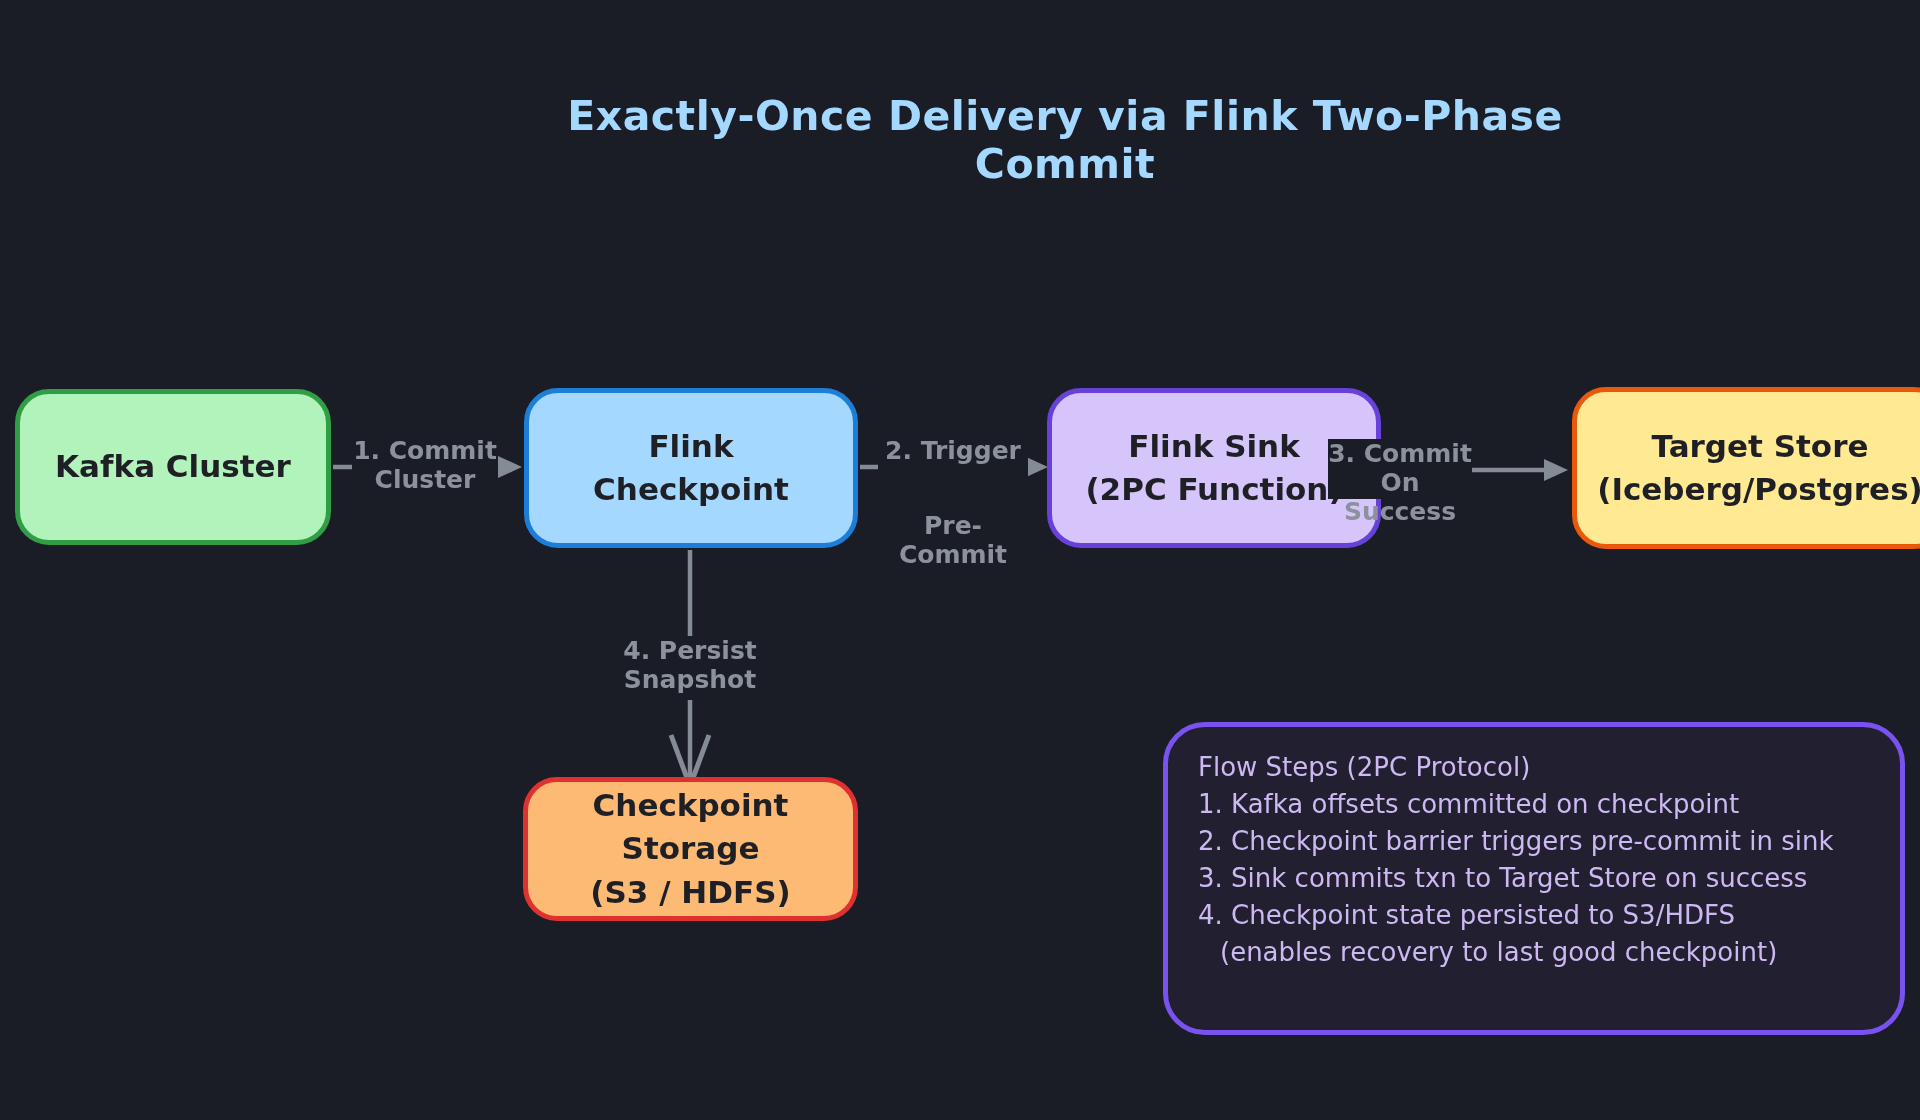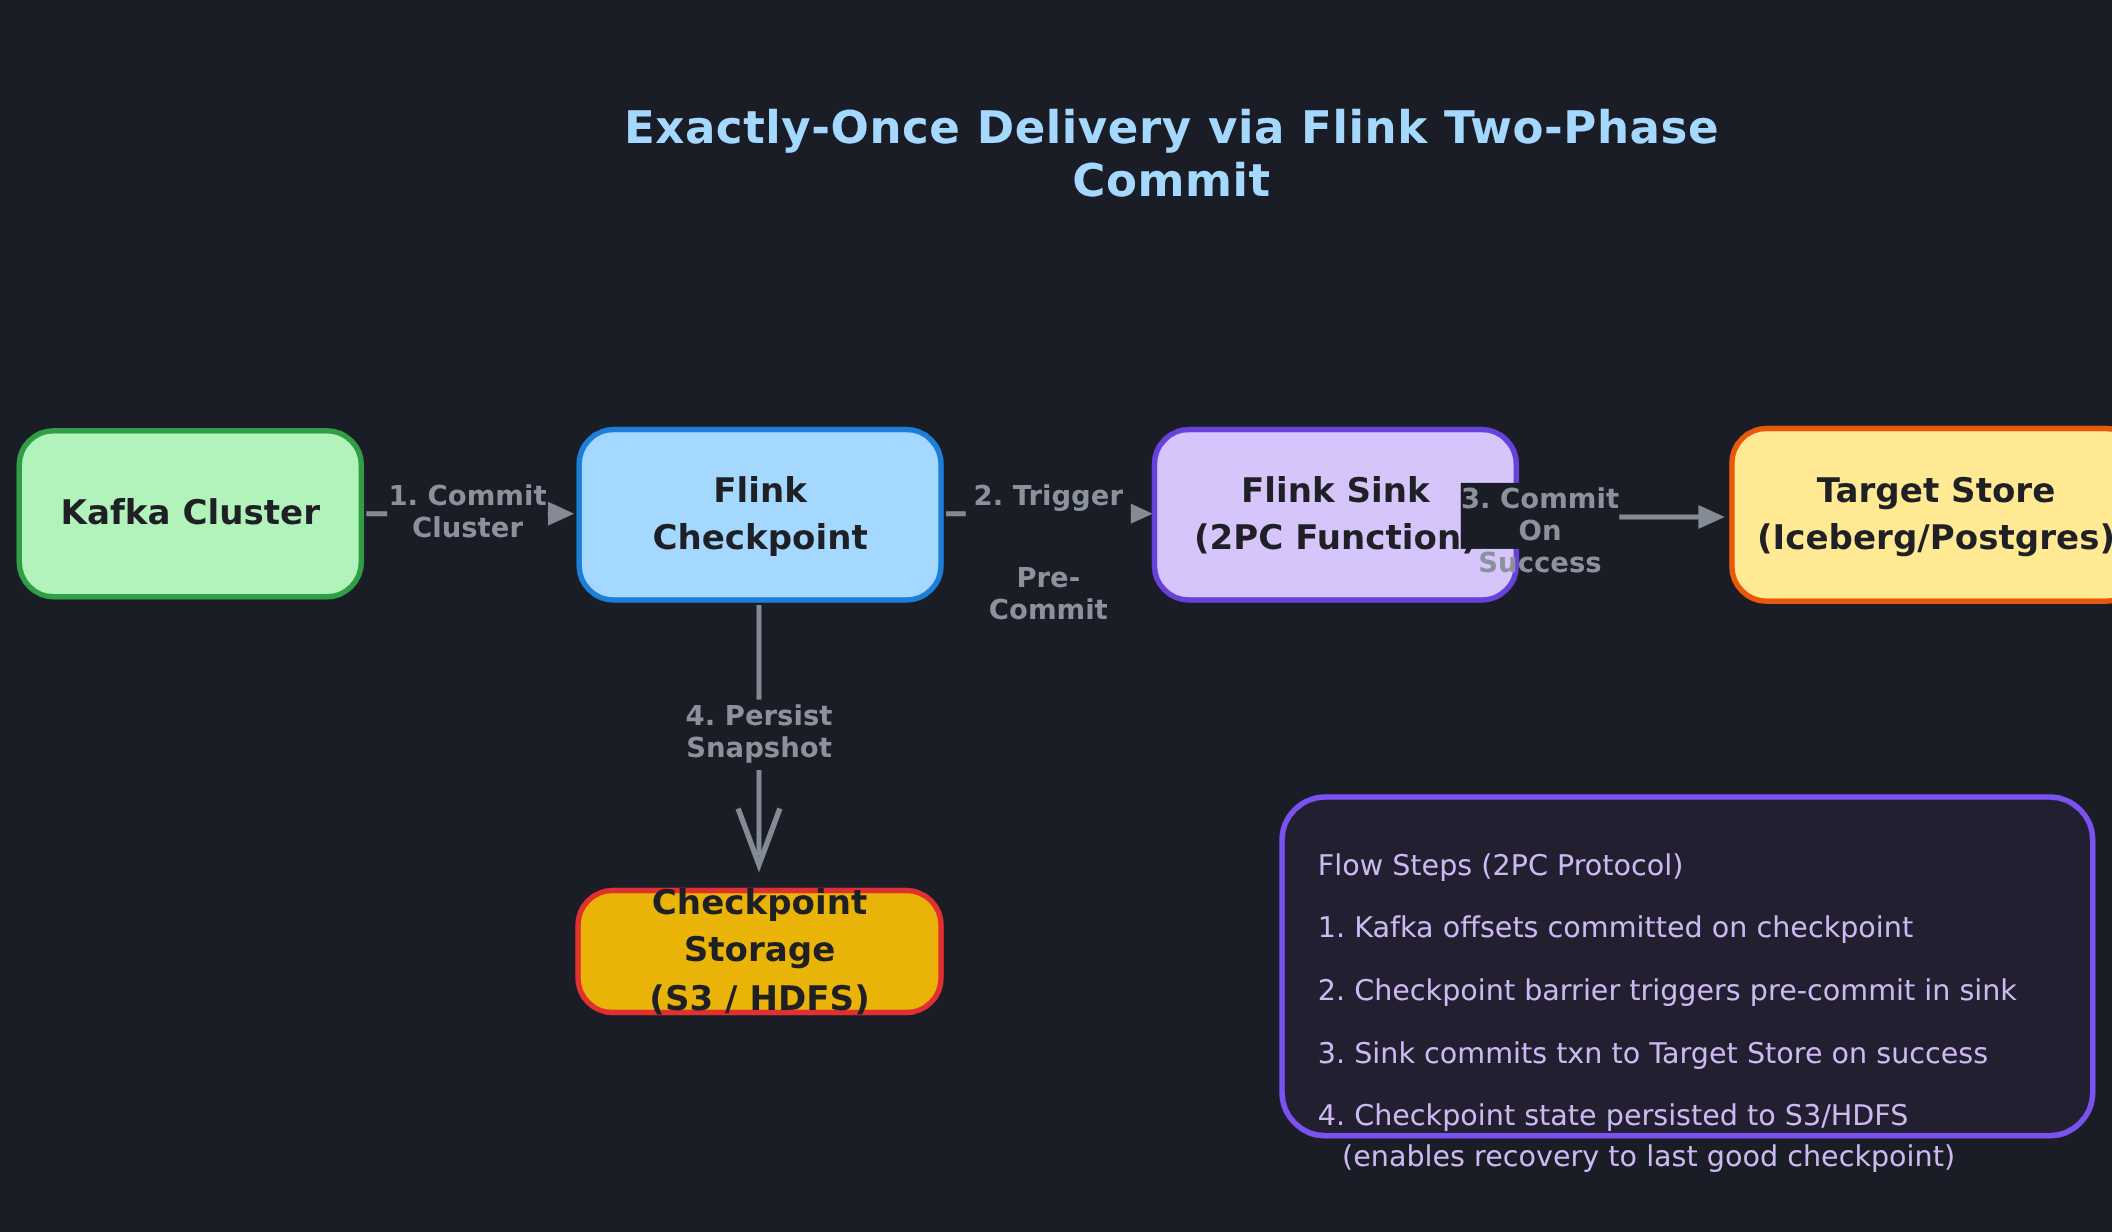--- a/index.html
+++ b/index.html
@@ -37,21 +37,21 @@
     font-size: 31px;
     font-weight: bold;
     line-height: 1.4;
     color: #1f2025;
     box-sizing: border-box;
   }
   .node-kafka      { left: 15px;   top: 389px; width: 316px; height: 156px; background: #b2f2bb; border-color: #2f9e44; }
   .node-flink-cp   { left: 524px;  top: 388px; width: 334px; height: 160px; background: #a5d8ff; border-color: #1c7ed6; }
   .node-flink-sink { left: 1047px; top: 388px; width: 334px; height: 160px; background: #d5c5fa; border-color: #6741d9; }
   .node-target     { left: 1572px; top: 387px; width: 376px; height: 162px; background: #ffe993; border-color: #e8590c; }
-  .node-ckpt-store { left: 523px;  top: 807px; width: 335px; height: 116px; background: #eab308; border-color: #e03131; }
+  .node-ckpt-store { left: 523px;  top: 777px; width: 335px; height: 144px; background: #fdba74; border-color: #e03131; }
   .node-line { display: block; }
 
   .edge-label {
     position: absolute;
     background: #1a1c26;
     color: #8b929b;
     font-size: 25px;
     font-weight: bold;
     text-align: center;
     line-height: 29px;
@@ -71,21 +71,21 @@
     left: 1163px; top: 722px; width: 742px; height: 313px;
     box-sizing: border-box;
     background: #221f31;
     border: 5px solid #7a52f0;
     border-radius: 42px;
     padding: 22px 20px 0 30px;
     color: #cdb9f2;
     font-size: 26px;
     line-height: 37px;
   }
-  .note-line { display: block; white-space: nowrap; margin-top: 20px; }
+  .note-line { display: block; white-space: nowrap; }
   .note-footnote { display: block; margin-left: 22px; white-space: nowrap; }
 </style>
 </head>
 <body>
 
 <div class="canvas">
 
   <div class="title">Exactly-Once Delivery via Flink Two-Phase Commit</div>
 
   <svg class="edges-layer" viewBox="0 0 1920 1120">

